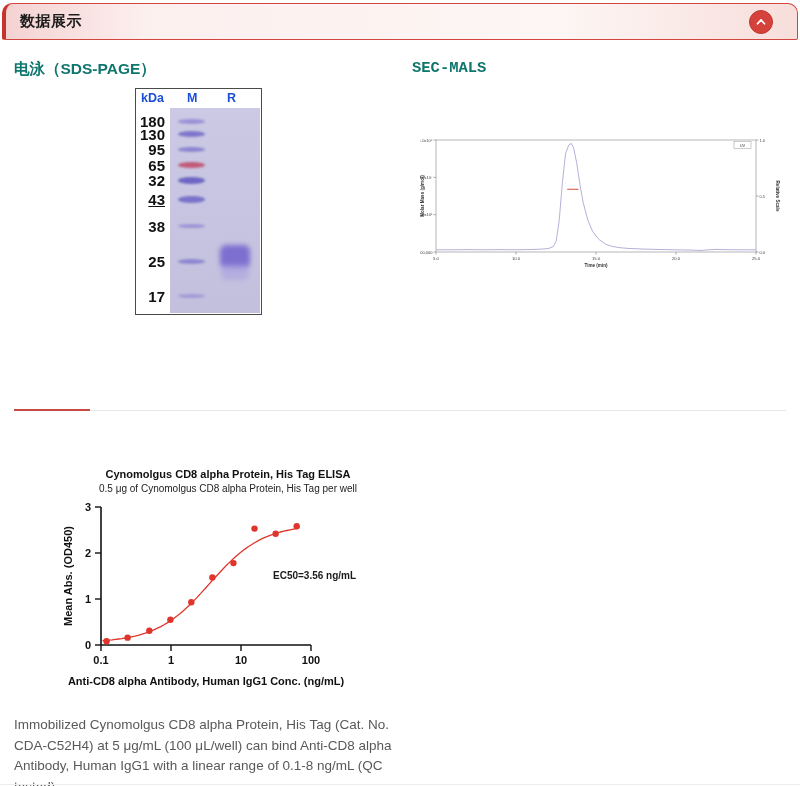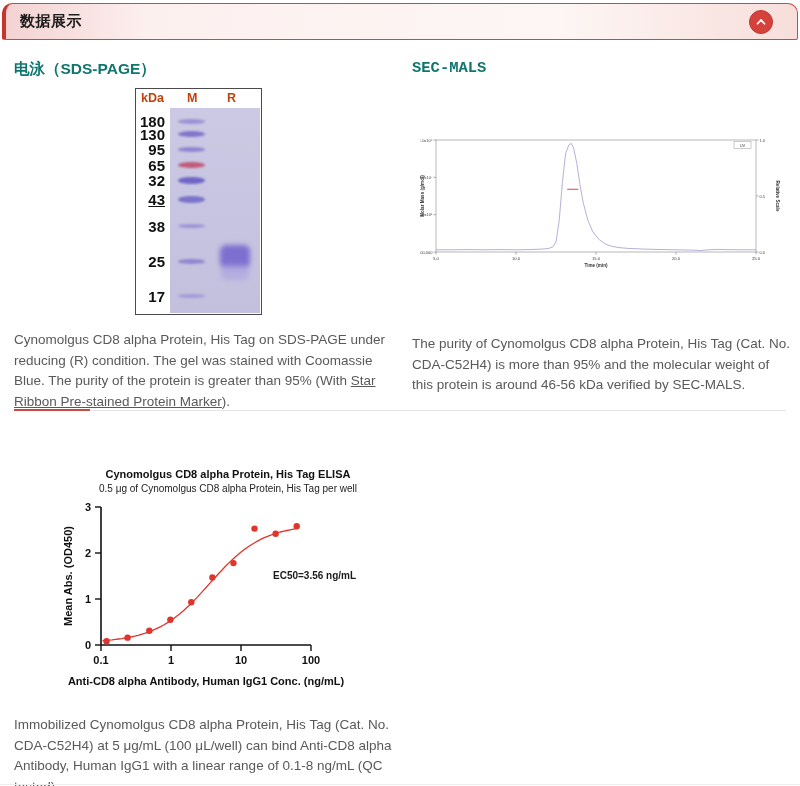--- a/index.html
+++ b/index.html
@@ -20,21 +20,21 @@
   .collapse-btn svg{display:block;}
 
   
   .sec-heading{position:absolute;margin:0;font-size:15.5px;font-weight:bold;color:#0f766e;}
   .caption{position:absolute;margin:0;font-size:13.5px;line-height:1.52;color:#595959;}
   .caption a{color:#595959;text-decoration:underline;cursor:pointer;}
 
   
   .gel{position:absolute;left:135px;top:88px;width:127px;height:227px;margin:0;
        box-sizing:border-box;border:1.5px solid #4a4a4a;background:#fff;}
-  .gel-h{position:absolute;top:2px;font-size:12.5px;font-weight:bold;color:#c2410c;}
+  .gel-h{position:absolute;top:2px;font-size:12.5px;font-weight:bold;color:#1d4ed8;}
   .gel-h.kda{left:5px;}
   .gel-h.m{left:51px;}
   .gel-h.r{left:91px;}
   .gel-strip{position:absolute;left:34px;top:19px;width:90px;height:205px;
        background:linear-gradient(to bottom,#cbc9e4,#c2c0dd);}
   .gel-num{position:absolute;width:29px;text-align:right;font-size:15px;font-weight:bold;color:#111;}
   .gel-band{position:absolute;left:42px;width:27px;border-radius:50%;filter:blur(1.2px);}
   .gel-blob{position:absolute;border-radius:6px;filter:blur(2.5px);}
 
   
@@ -82,21 +82,20 @@
       <div class="gel-num" style="top: 129px;">38</div>
       <div class="gel-band" style="top: 135px; height: 4px; background: rgb(157, 149, 214);"></div>
       <div class="gel-num" style="top: 164px;">25</div>
       <div class="gel-band" style="top: 169.5px; height: 5px; background: rgb(142, 134, 208);"></div>
       <div class="gel-num" style="top: 199px;">17</div>
       <div class="gel-band" style="top: 205px; height: 4px; background: rgb(163, 155, 216);"></div>
       <div class="gel-blob" style="left: 84px; top: 156px; width: 30px; height: 23px; background: rgb(125, 111, 208);"></div>
       <div class="gel-blob" style="left: 85px; top: 175px; width: 28px; height: 16px; background: rgb(168, 157, 224); opacity: 0.55;"></div>
     </figure>
 
-  <p class="caption" style="left:14px;top:330px;width:376px;"><span>Cynomolgus CD8 alpha Protein, His Tag on SDS-PAGE under reducing (R) condition. The gel was stained with Coomassie Blue. The purity of the protein is greater than 95% (With </span><a>Star Ribbon Pre-stained Protein Marker</a><span>).</span></p>
 
   <h3 class="sec-heading" style="left:412px;top:59px;font-family:Liberation Mono, monospace;">SEC-MALS</h3>
 
   <svg class="mals-chart" id="mals-svg" width="370" height="138" viewBox="0 0 370 138">
       <rect x="16" y="7" width="320" height="112" fill="#ffffff" stroke="#999" stroke-width="0.7"></rect>
       <line x1="16" y1="119" x2="16" y2="121.5" stroke="#777" stroke-width="0.6"></line>
       <text x="16" y="127" font-size="4.2" fill="#444" text-anchor="middle">5.0</text>
       <line x1="96" y1="119" x2="96" y2="121.5" stroke="#777" stroke-width="0.6"></line>
       <text x="96" y="127" font-size="4.2" fill="#444" text-anchor="middle">10.0</text>
       <line x1="176" y1="119" x2="176" y2="121.5" stroke="#777" stroke-width="0.6"></line>
@@ -121,21 +120,20 @@
       <text x="339.5" y="64.6" font-size="4" fill="#444" text-anchor="start">0.5</text>
       <line x1="336" y1="119" x2="338.5" y2="119" stroke="#777" stroke-width="0.6"></line>
       <text x="339.5" y="120.6" font-size="4" fill="#444" text-anchor="start">0.0</text>
       <text x="356" y="63" font-size="4.6" font-weight="bold" fill="#333" text-anchor="middle" transform="rotate(90 356 63)">Relative Scale</text>
       <rect x="314" y="8.5" width="17" height="7" fill="#fff" stroke="#999" stroke-width="0.5"></rect>
       <text x="322.5" y="13.6" font-size="4" fill="#444" text-anchor="middle">UV</text>
       <polyline points="16.0,116.8 32.0,116.8 48.0,116.6 64.0,116.8 80.0,116.6 96.0,116.8 112.0,116.5 120.0,116.2 128.0,115.6 132.8,114.0 136.0,108.9 139.2,87.6 142.4,49.6 145.6,20.4 148.8,12.0 151.2,10.4 153.6,14.8 156.8,30.5 160.0,51.8 163.2,69.7 168.0,87.6 172.8,98.8 179.2,106.7 185.6,111.2 192.0,113.4 200.0,114.7 208.0,115.4 224.0,116.1 240.0,116.5 256.0,116.8 272.0,117.1 280.0,117.5 288.0,116.9 296.0,116.4 304.0,116.6 320.0,116.8 336.0,116.8" fill="none" stroke="#a9a8d4" stroke-width="0.9"></polyline>
       <line x1="147.2" y1="56.279999999999994" x2="158.4" y2="56.279999999999994" stroke="#e05555" stroke-width="1.1"></line>
     </svg>
 
-  <p class="caption" style="left:412px;top:334px;width:378px;">The purity of Cynomolgus CD8 alpha Protein, His Tag (Cat. No. CDA-C52H4) is more than 95% and the molecular weight of this protein is around 46-56 kDa verified by SEC-MALS.</p>
 
   <div class="divider"></div>
   <div class="divider-accent"></div>
 
 
   <svg class="elisa-chart" id="elisa-svg" width="336" height="246" viewBox="0 0 336 246">
       <text x="168" y="14" font-size="11" font-weight="bold" fill="#111" text-anchor="middle">Cynomolgus CD8 alpha Protein, His Tag ELISA</text>
       <text x="168" y="28" font-size="10" fill="#222" text-anchor="middle">0.5 μg of Cynomolgus CD8 alpha Protein, His Tag per well</text>
       <line x1="41" y1="43" x2="41" y2="181" stroke="#111" stroke-width="1.6"></line>
       <line x1="41" y1="181" x2="251" y2="181" stroke="#111" stroke-width="1.6"></line>

